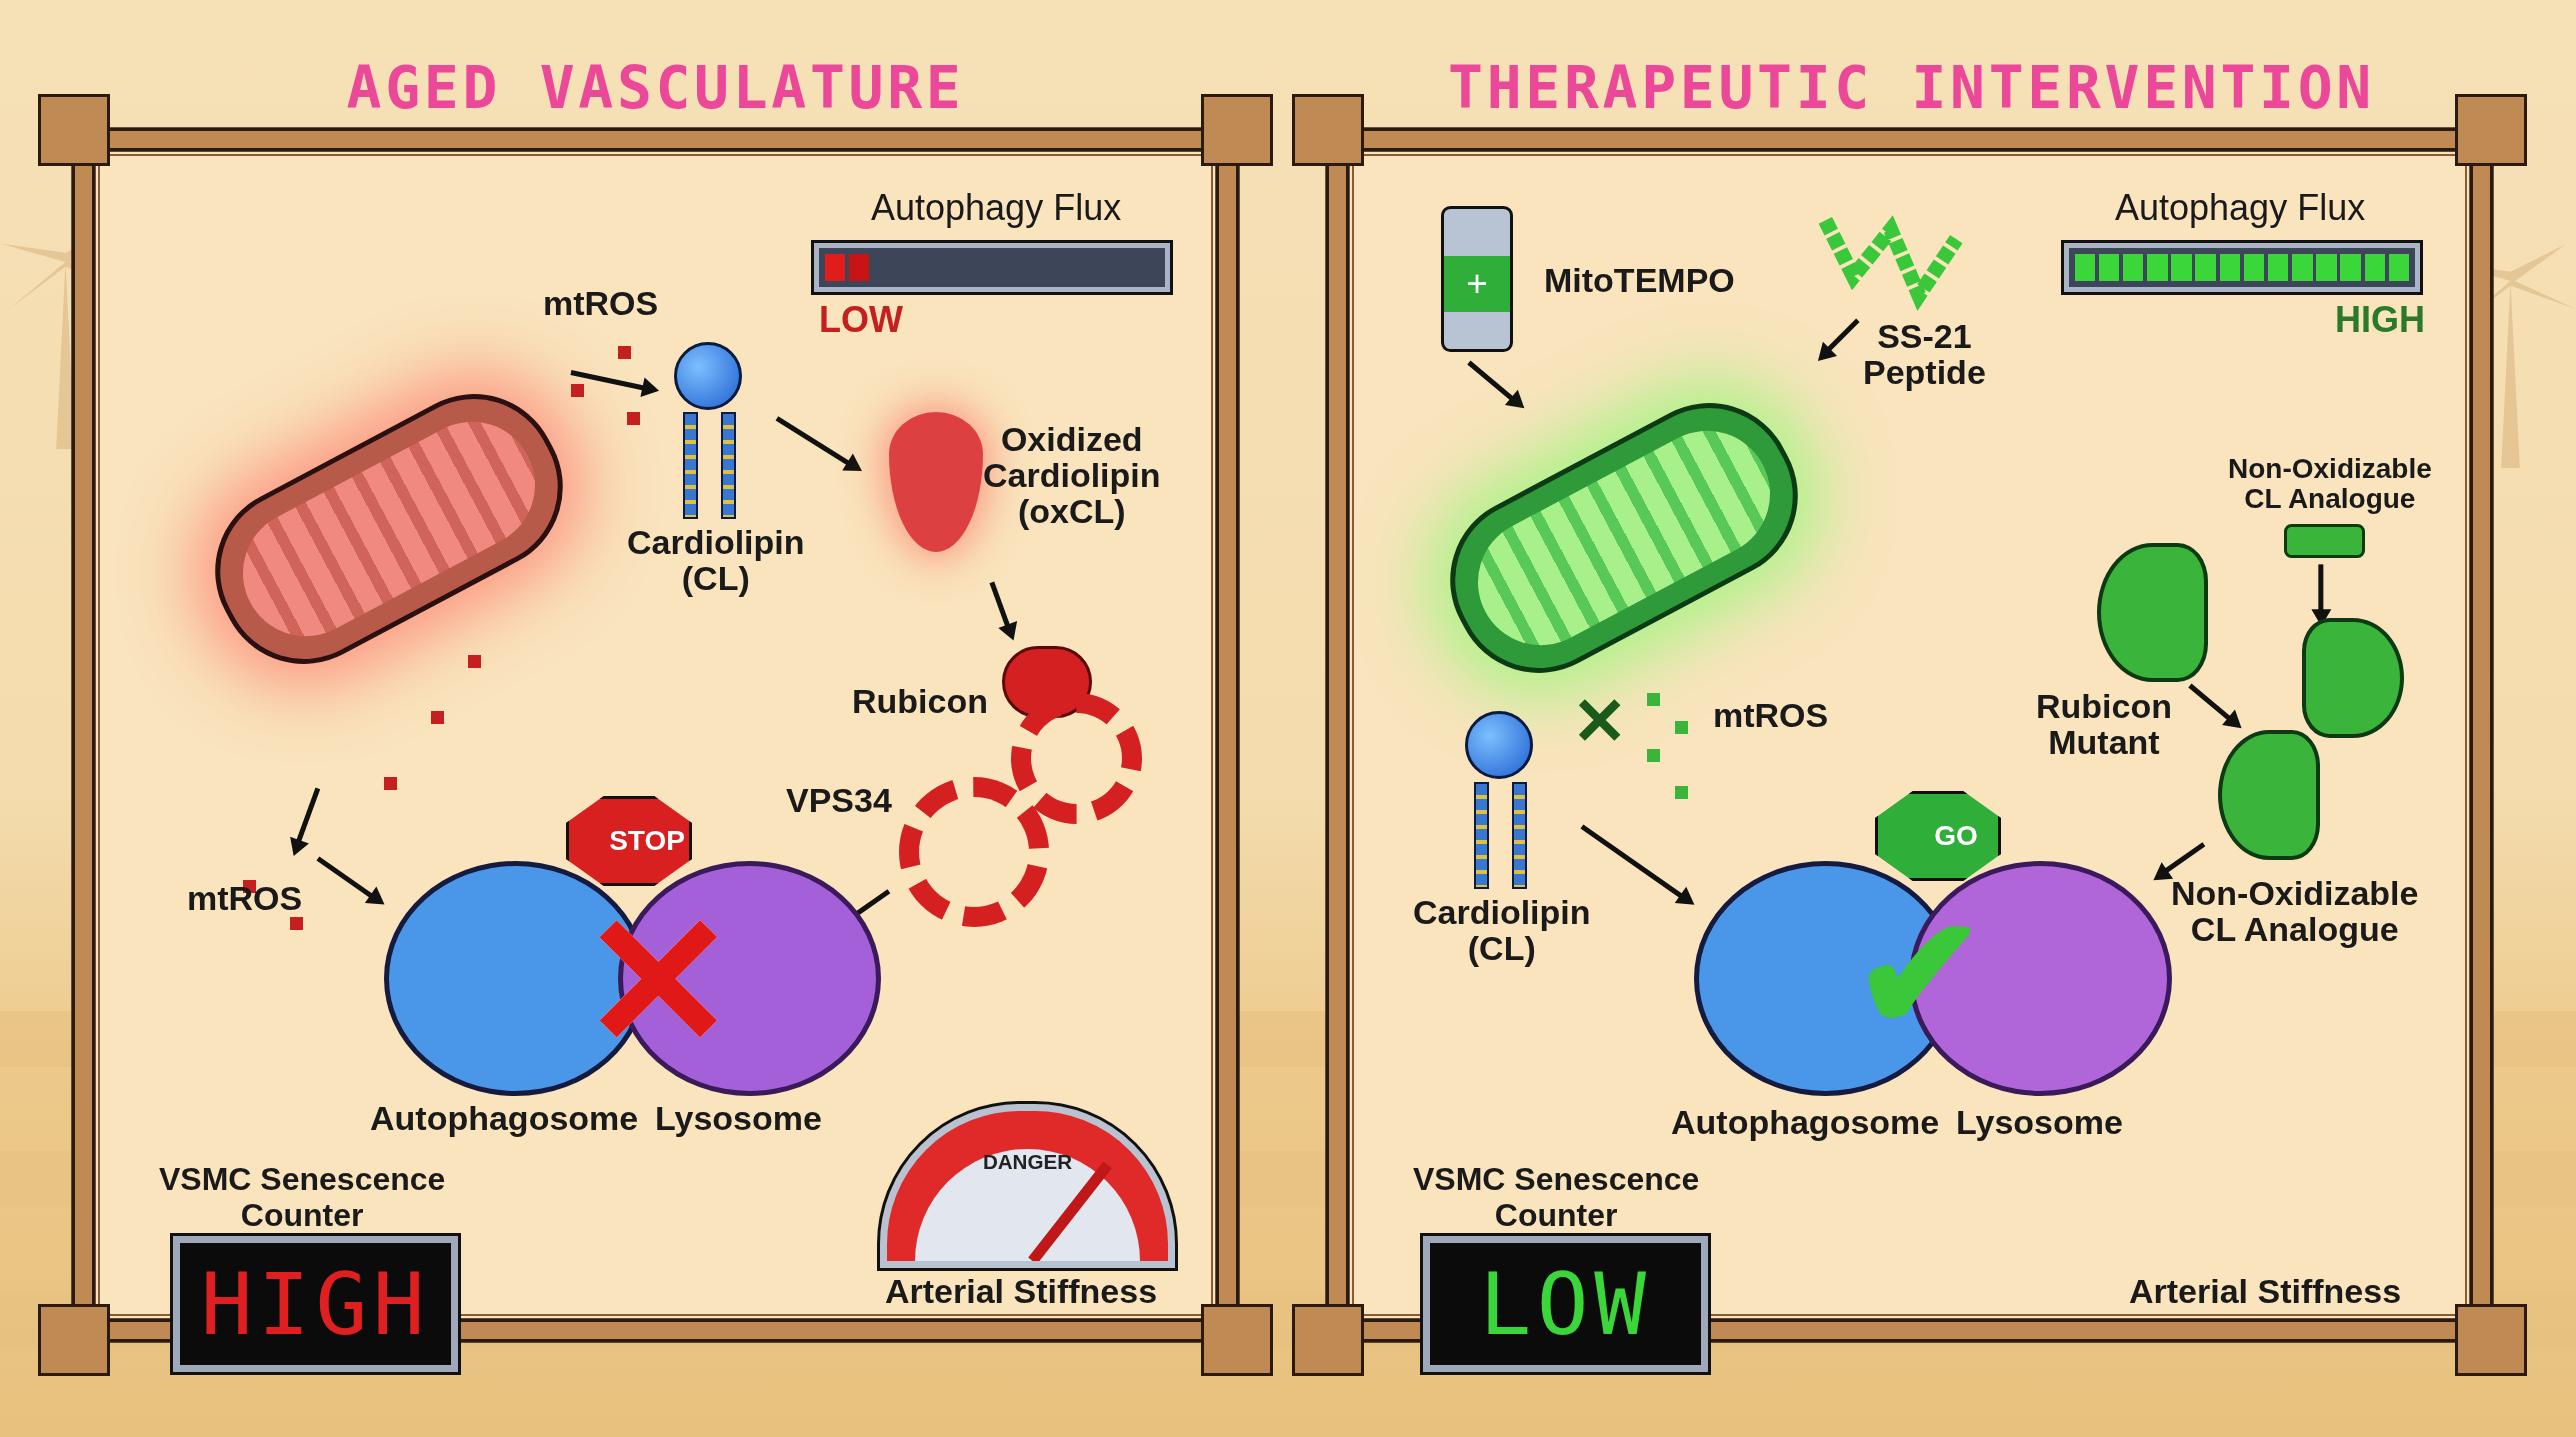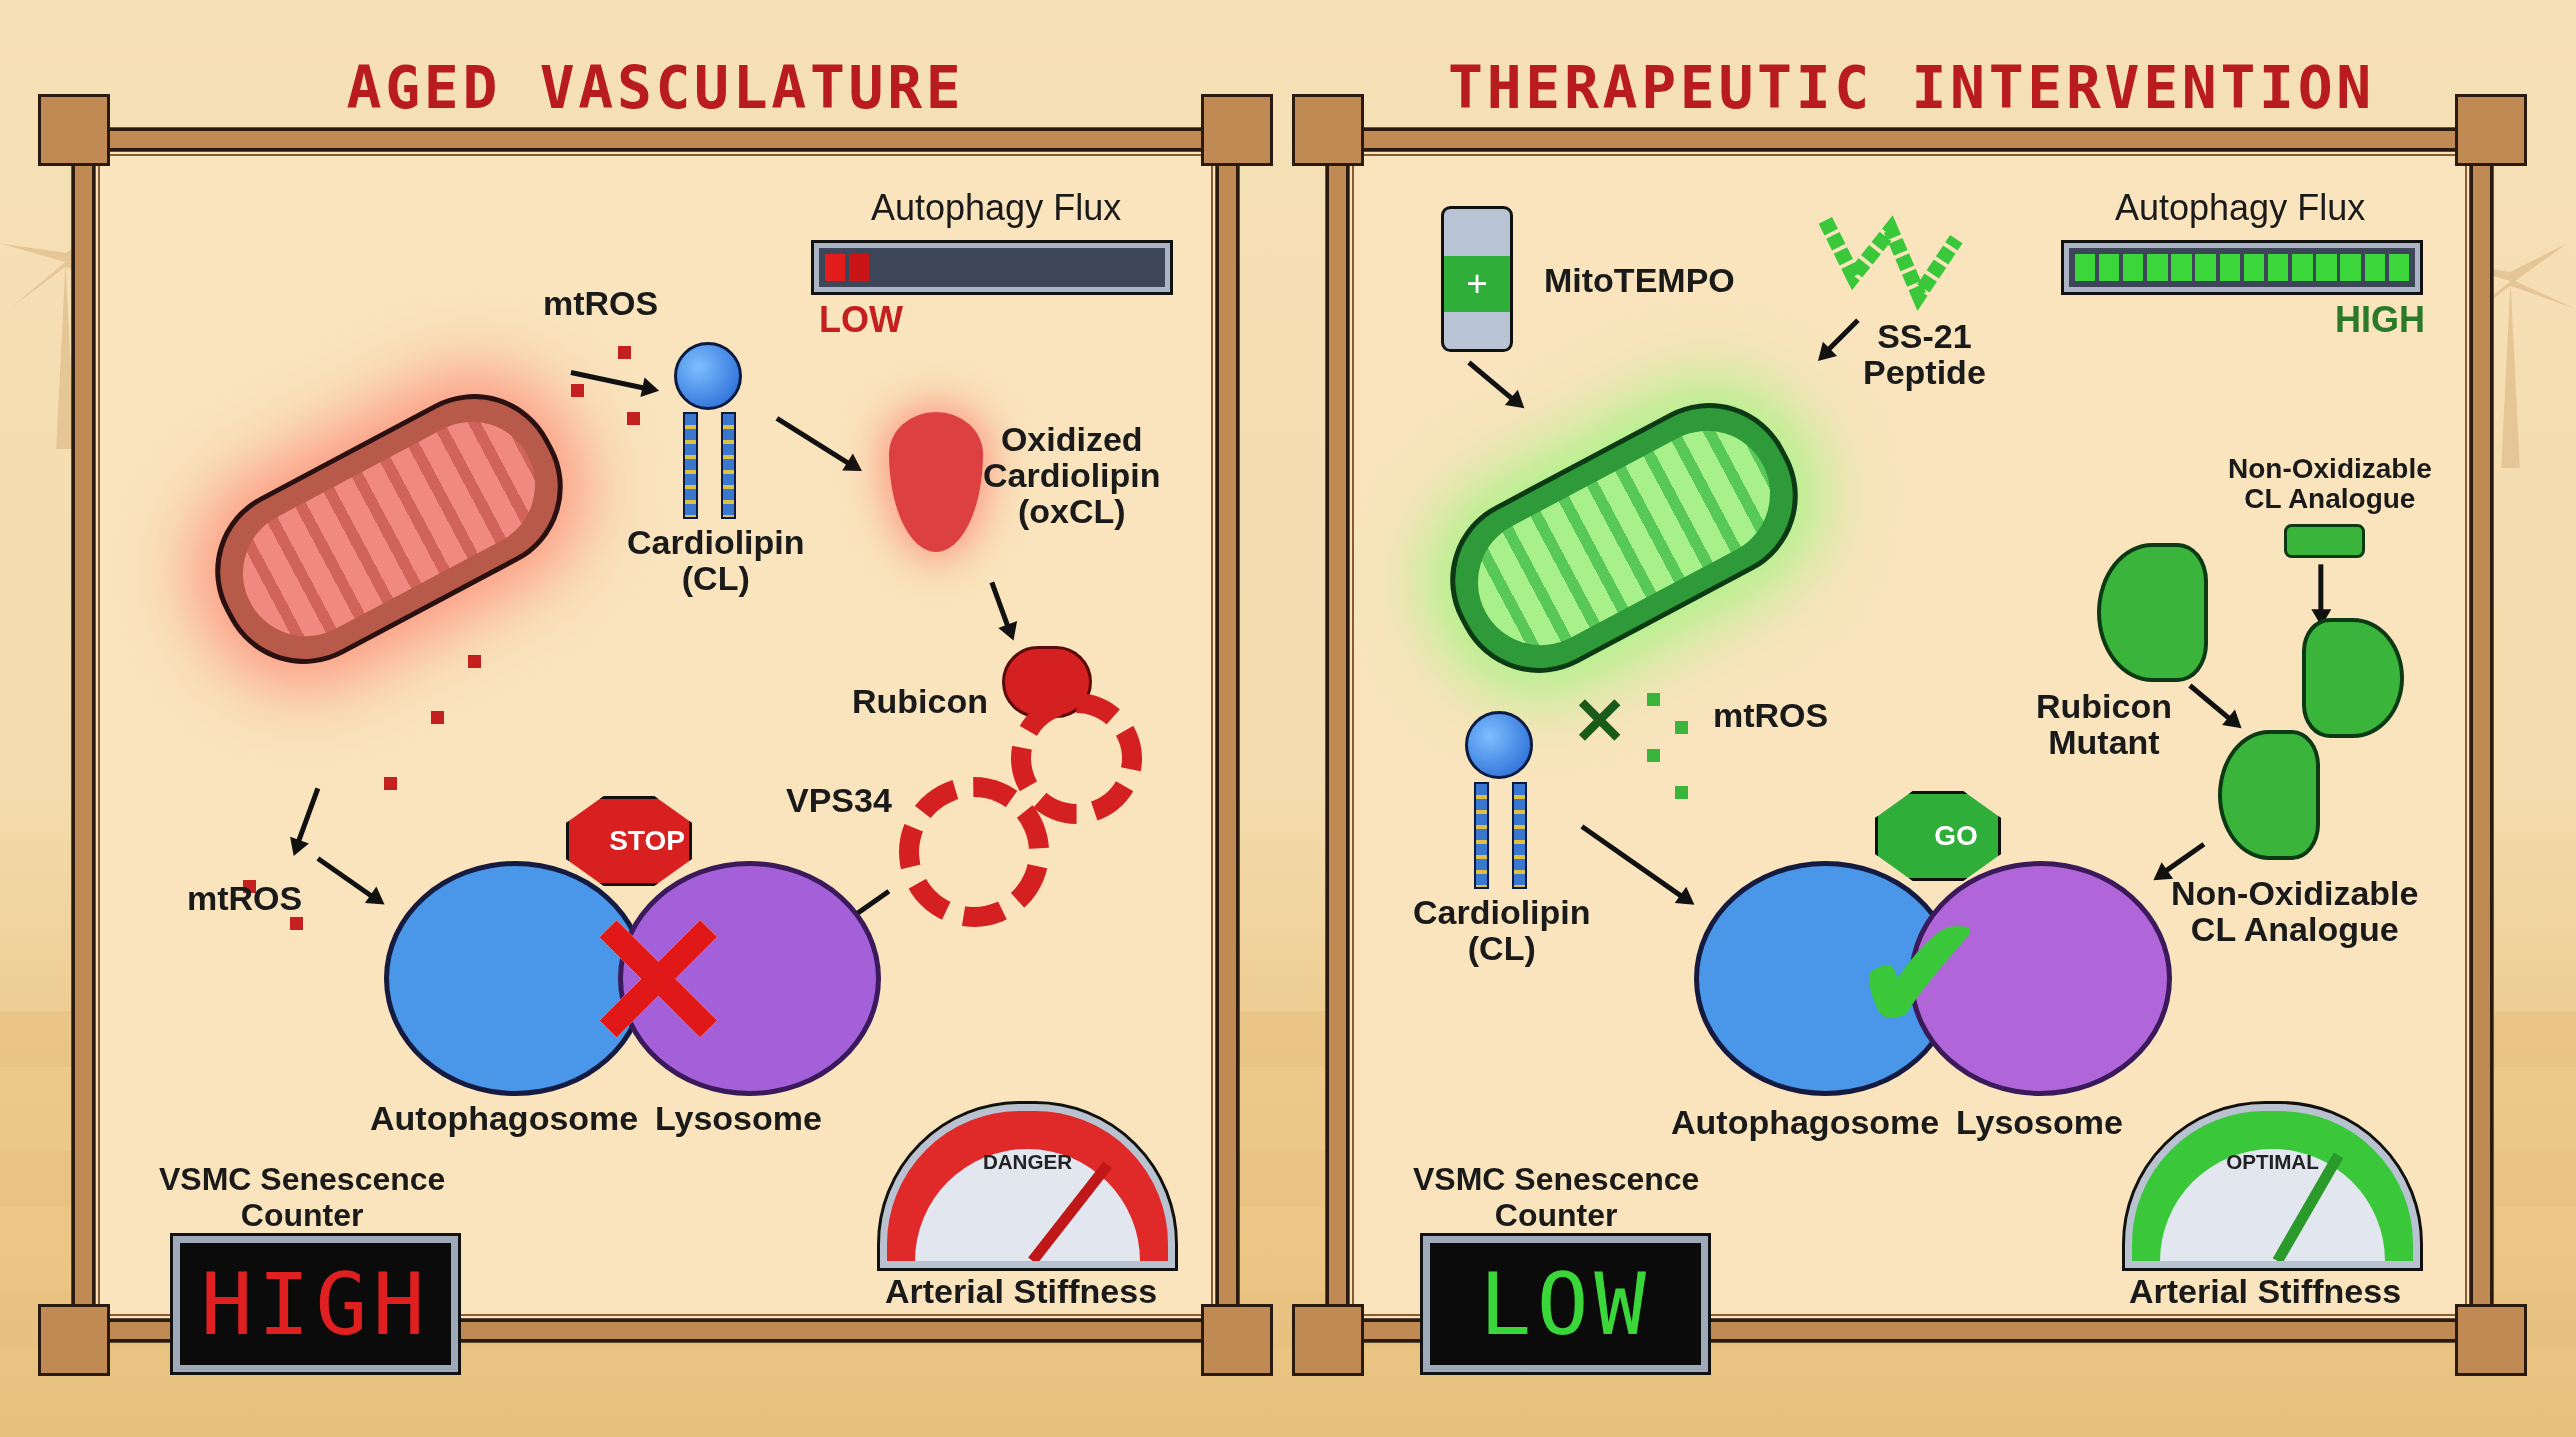--- a/index.html
+++ b/index.html
@@ -2,21 +2,21 @@
 <html style="font-size:15px"><head>
 <meta charset="utf-8">
 <style>
   html,body{margin:0;padding:0;}
   body{width:2576px;height:1438px;position:relative;overflow:hidden;
     background:linear-gradient(180deg,#f6e0b6 0%,#f4dcae 55%,#ecc98a 75%,#e8c17e 100%);
     font-family:"Liberation Sans",sans-serif;}
   .bg-dune{position:absolute;left:0;right:0;height:56px;background:#e6bf80;opacity:.55;}
   .palm{position:absolute;width:131px;height:243px;opacity:.35;}
   .title{position:absolute;top:54px;font-family:"DejaVu Sans Mono",monospace;font-weight:bold;
-    font-size:58px;letter-spacing:3.7px;color:#b91c1c;text-align:center;}
+    font-size:58px;letter-spacing:3.7px;color:#ec4899;text-align:center;}
   .panel{position:absolute;top:131px;width:1161px;height:1208px;}
   .frame{position:absolute;inset:0;border:17px solid #c08a55;box-shadow:inset 0 0 0 3.7px #2a1a10,0 0 0 3.7px #2a1a10;
     background:#f9e4bd;}
   .frame::before{content:"";position:absolute;inset:5.6px;border:2.8px solid #8a5a32;}
   .corner{position:absolute;width:66px;height:66px;background:#c08a55;border:3.7px solid #2a1a10;}
   .c-tl{left:-37px;top:-37px;} .c-tr{right:-37px;top:-37px;}
   .c-bl{left:-37px;bottom:-37px;} .c-br{right:-37px;bottom:-37px;}
   .lbl{position:absolute;font-weight:bold;color:#1a1a1a;font-size:34px;text-align:center;line-height:36px;}
   .flux-title{position:absolute;font-weight:normal;font-size:36px;color:#1a1a1a;}
   .flux-bar{position:absolute;width:356px;height:49px;background:#3d4658;border:5.6px solid #aab4c4;
@@ -207,20 +207,15 @@
   <div class="lbl" style="left:627px;top:973px;">Lysosome</div>
 
   <div class="arrow" style="left:875px;top:711px;width:56px;transform:rotate(145deg);"></div>
   <div class="lbl" style="left:842px;top:744px;white-space:pre;">Non-Oxidizable
 CL Analogue</div>
 
   <div class="lbl" style="left:84px;top:1030px;white-space:pre;font-size:32px;">VSMC Senescence
 Counter</div>
   <div class="counter" style="left:94px;top:1105px;color:#3ad63a;">LOW</div>
 
-  <div class="gauge" style="left:796px;top:973px;background:#3ac83a;">
-    <div class="gauge-inner"></div>
-    <div class="gauge-text">OPTIMAL</div>
-    <div class="needle" style="background:#2a9a2a;transform:rotate(30deg);"></div>
-  </div>
   <div class="lbl" style="left:800px;top:1142px;">Arterial Stiffness</div>
 </div>
 
 
 </body></html>

